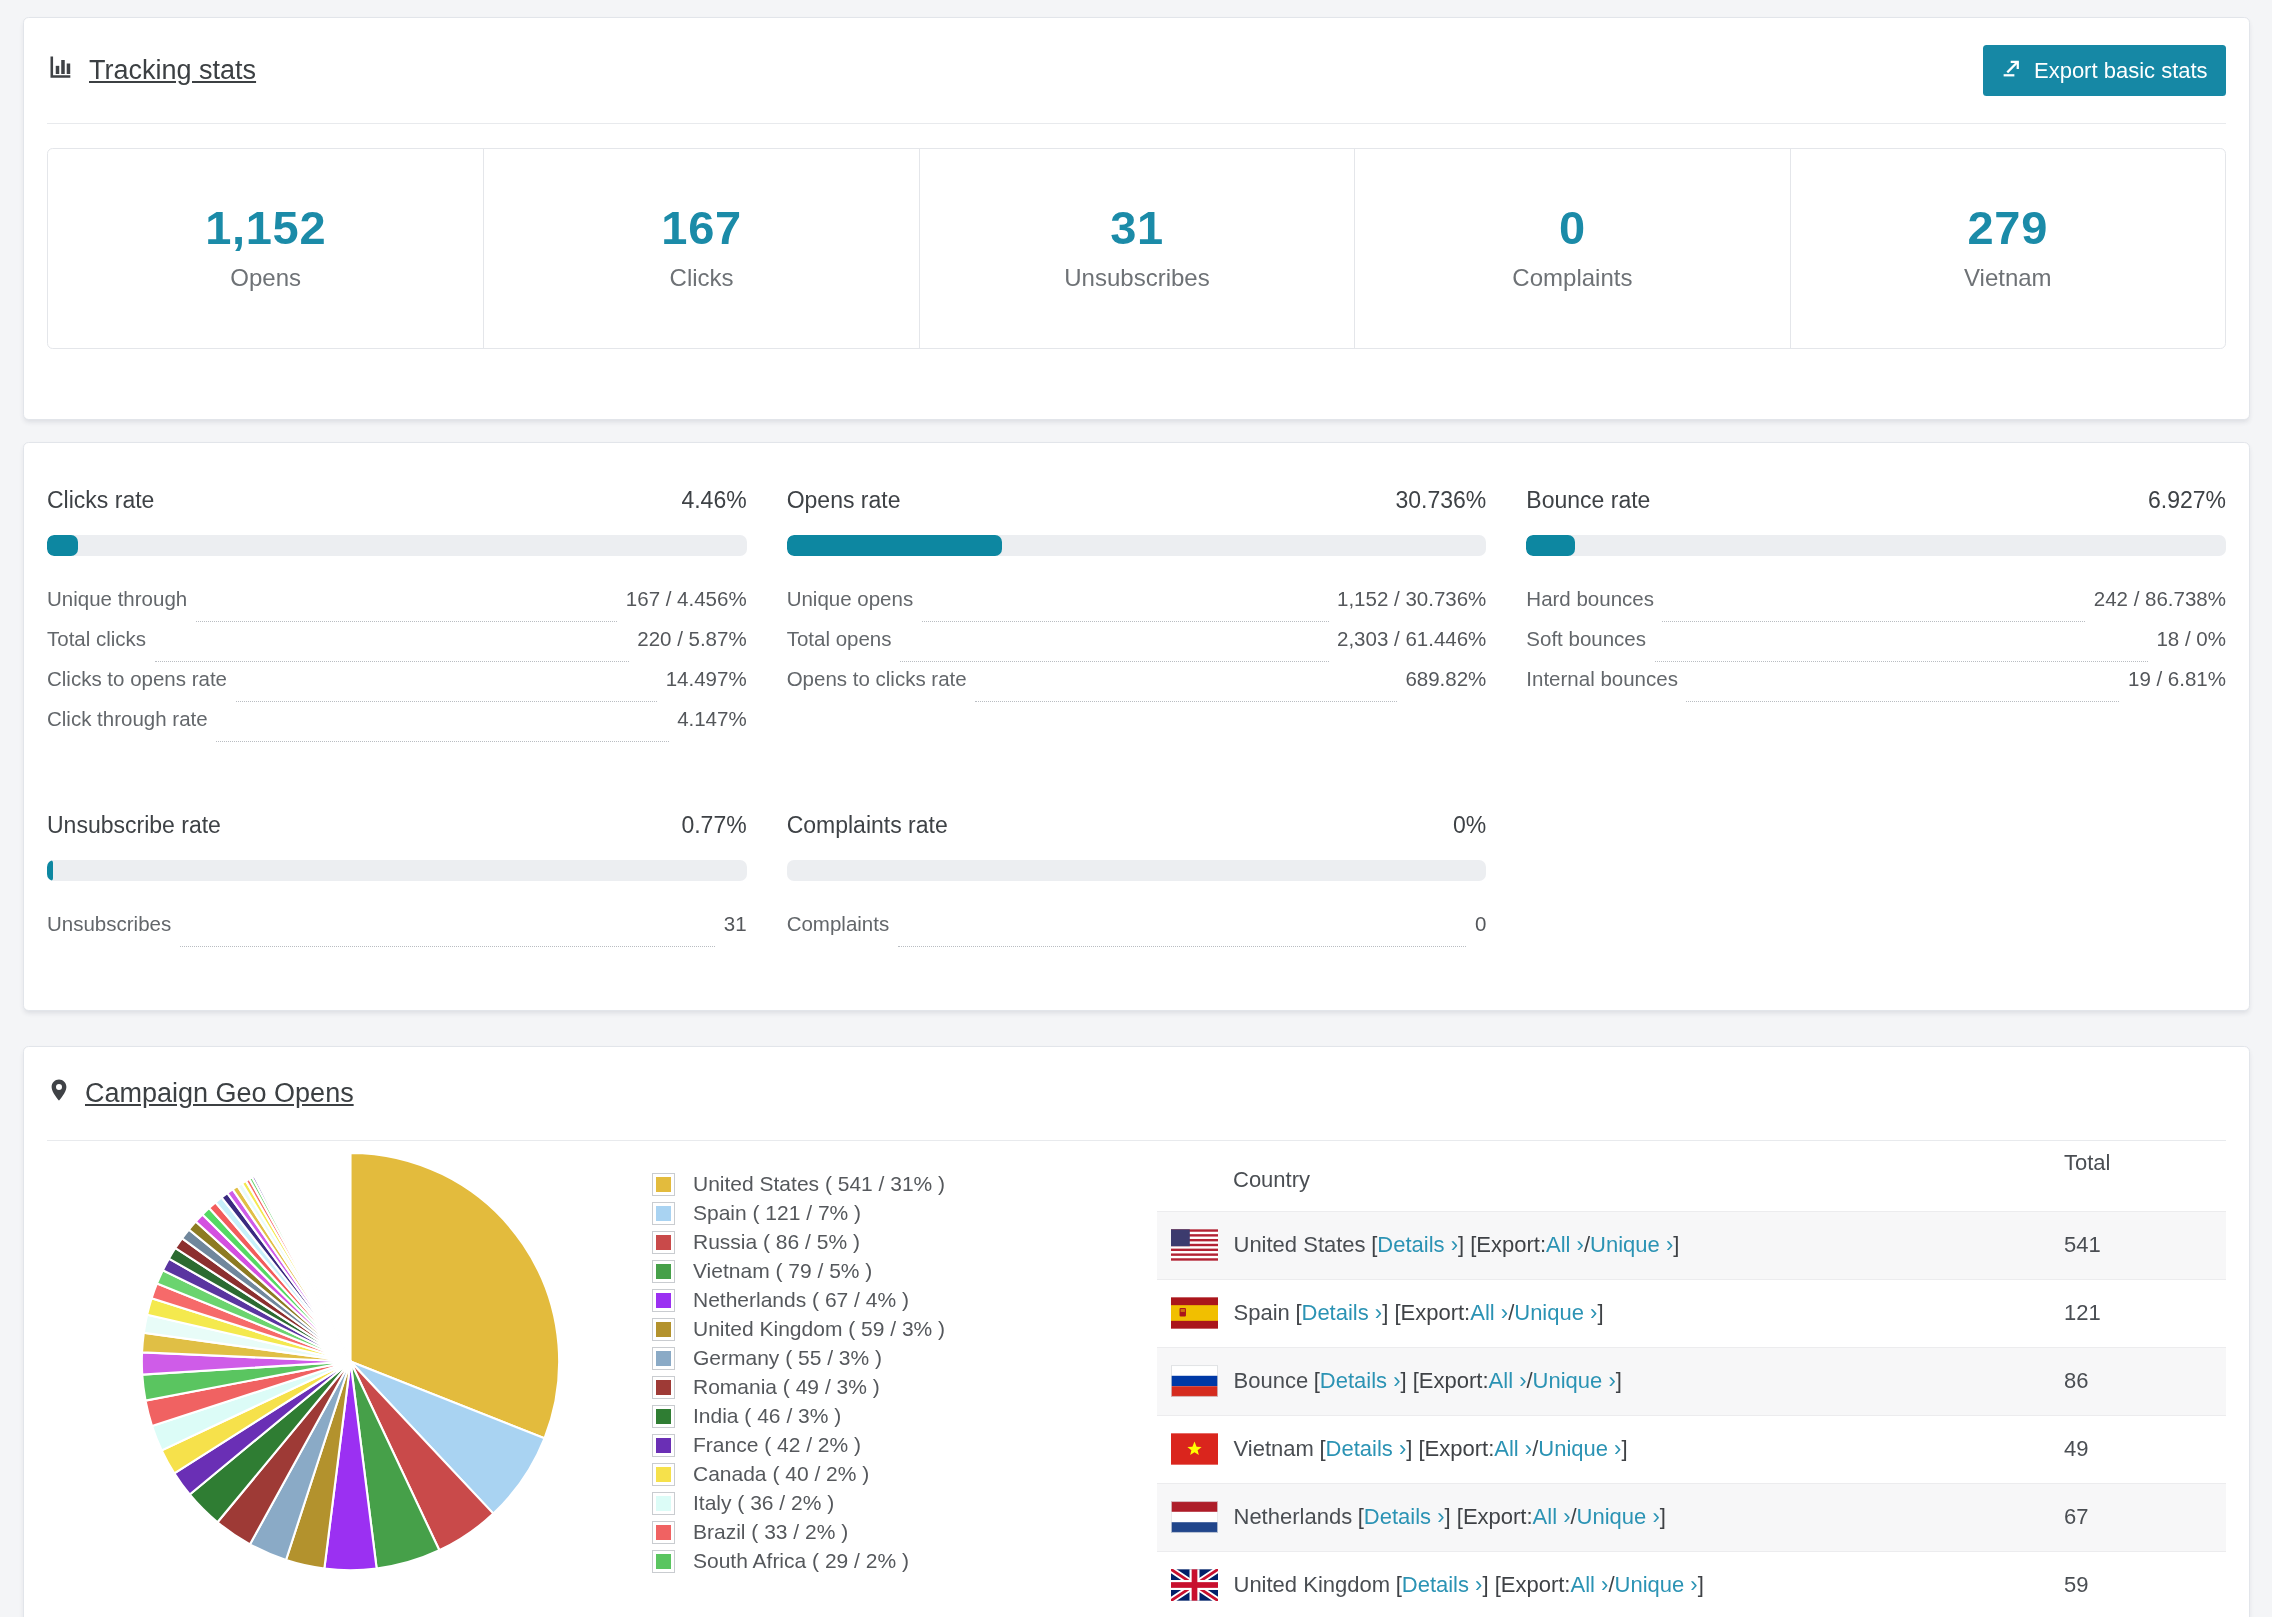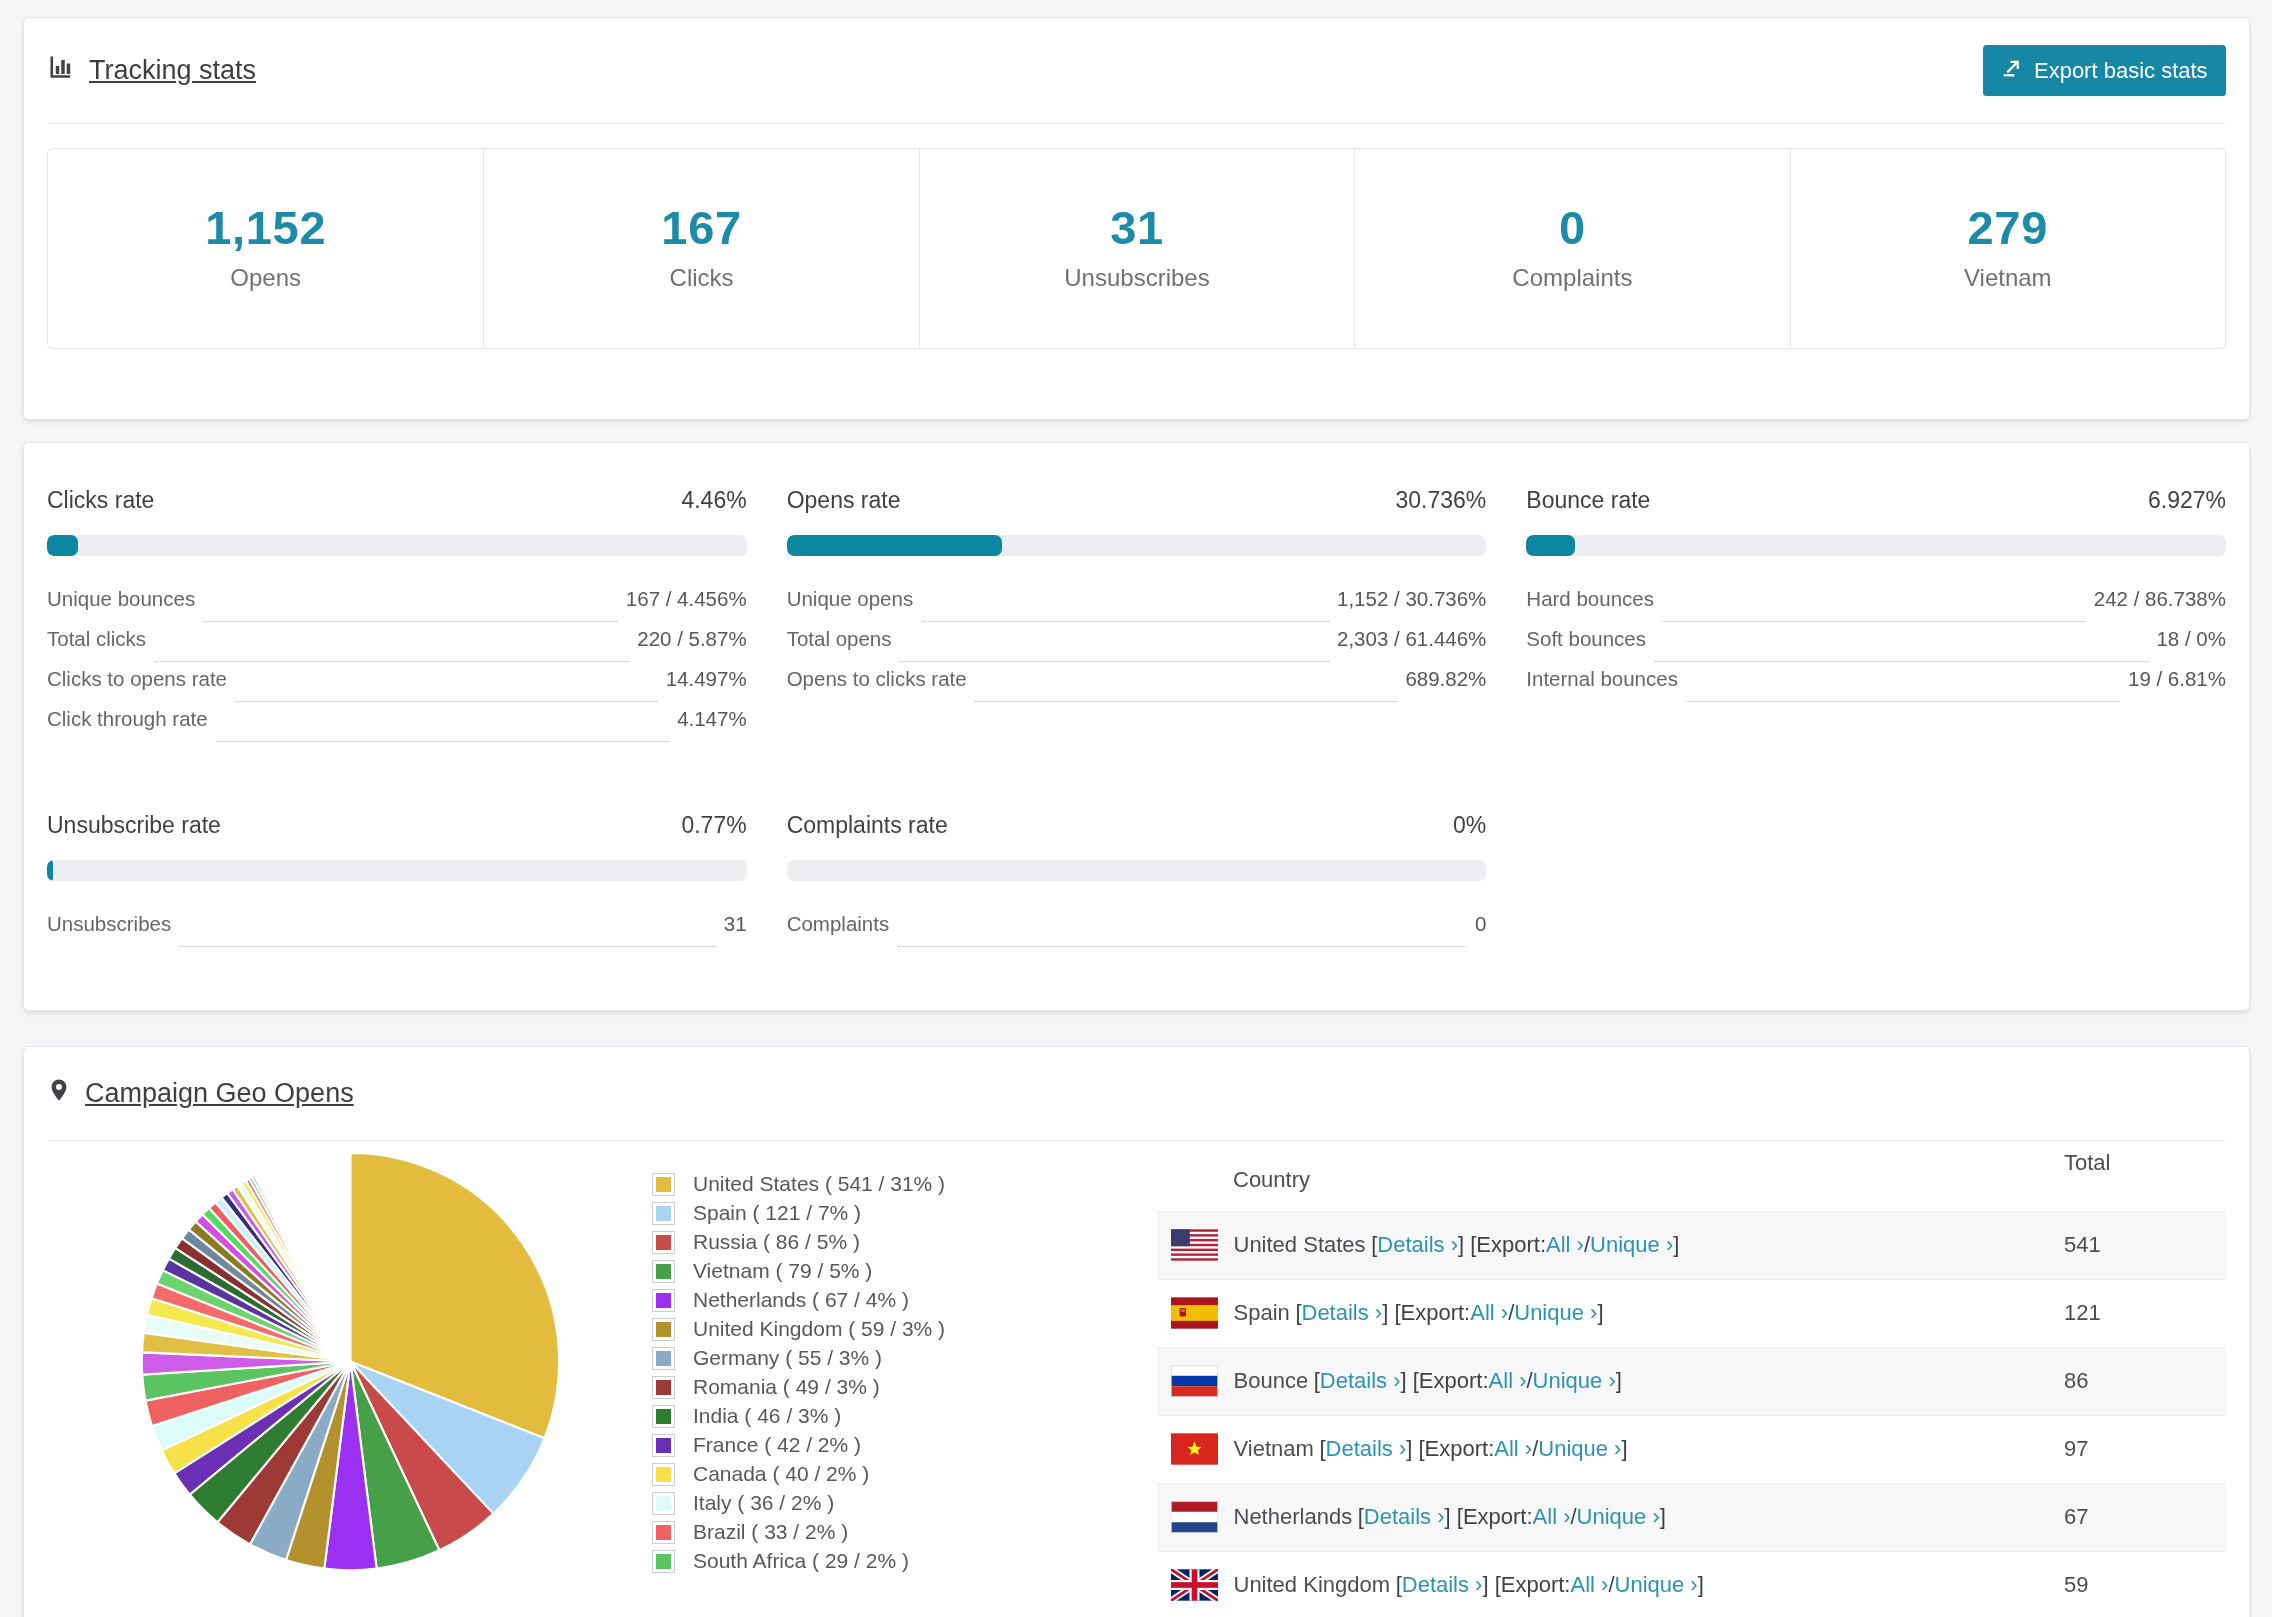--- a/index.html
+++ b/index.html
@@ -123,21 +123,21 @@
     <div class="rates-grid">
         <div class="rate-section">
           <div class="rate-head">
             <span>Clicks rate</span>
             <span>4.46%</span>
           </div>
           <div class="bar">
             <div class="bar-fill" style="width: 4.46%; background: rgb(13, 135, 161);"></div>
           </div>
           <div class="drow">
-            <span>Unique bounces</span>
+            <span>Unique through</span>
             <span class="leader"></span>
             <span class="dval">167 / 4.456%</span>
           </div>
           <div class="drow">
             <span>Total clicks</span>
             <span class="leader"></span>
             <span class="dval">220 / 5.87%</span>
           </div>
           <div class="drow">
             <span>Clicks to opens rate</span>
@@ -463,21 +463,21 @@
                 </span>
                 <span class="country-name">Vietnam</span>
                 <span class="muted">[</span>
                 <a class="tlink">Details ›</a>
                 <span class="muted">] [Export: </span>
                 <a class="tlink">All ›</a>
                 <span class="muted"> / </span>
                 <a class="tlink">Unique ›</a>
                 <span class="muted">]</span>
               </div>
-              <div class="cell-total">97</div>
+              <div class="cell-total">49</div>
             </div>
             <div class="trow">
               <div class="cell-country">
                 <span class="flag">
                   <svg viewBox="0 0 66 44">
                     <rect width="66" height="44" fill="#fff"></rect>
                     <rect width="66" height="14.67" fill="#AE1C28"></rect>
                     <rect y="29.33" width="66" height="14.67" fill="#21468B"></rect>
                     <rect x=".5" y=".5" width="65" height="43" fill="none" stroke="#e0e2e5"></rect>
                   </svg>

